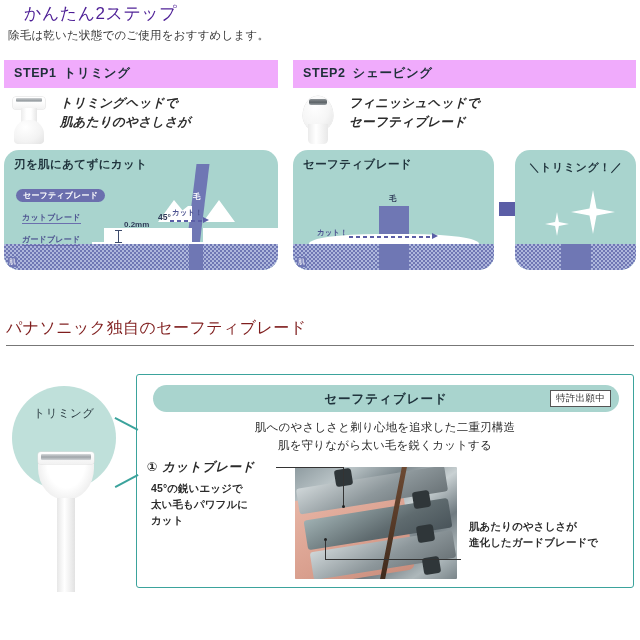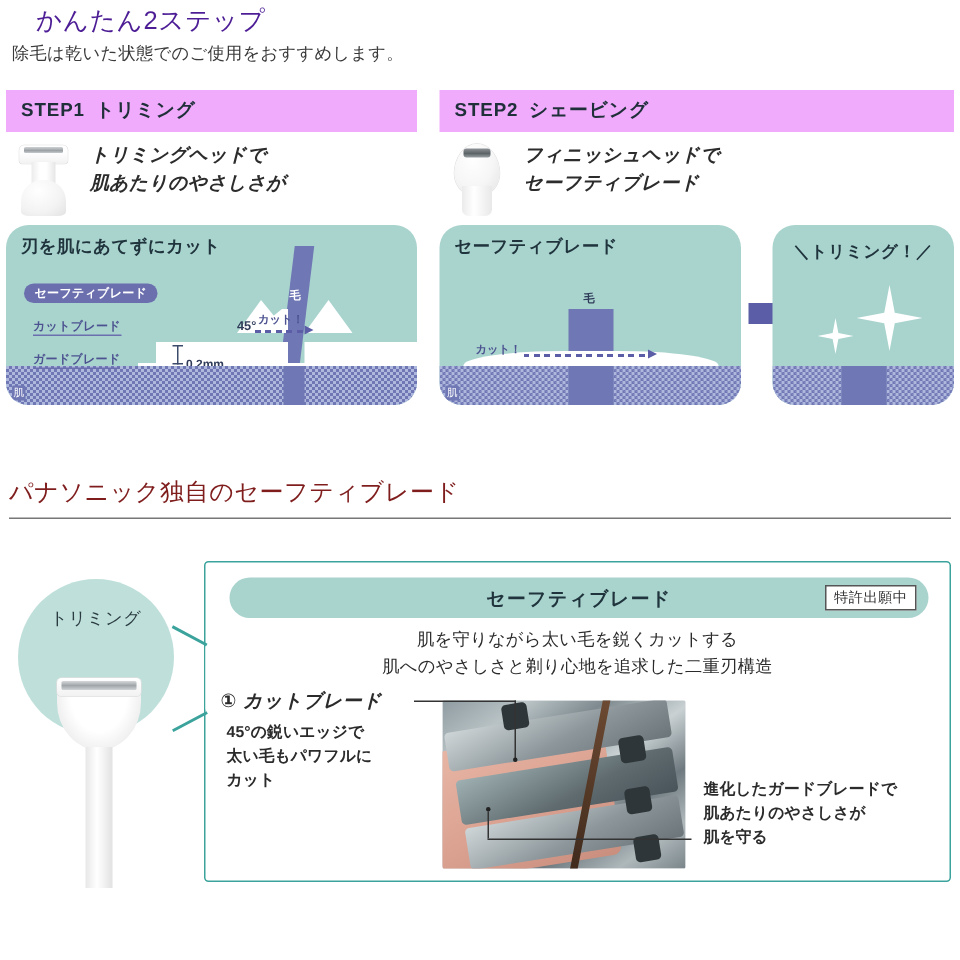--- a/index.html
+++ b/index.html
@@ -345,21 +345,21 @@
       <div class="blade" style="left:199px;top:50px;width:75px;height:22px;clip-path:polygon(0 22px,16px 0,32px 22px,75px 22px,75px 22px,0 22px);"></div>
       <div class="blade" style="left:100px;top:78px;width:88px;height:16px;"></div>
       <div class="blade" style="left:199px;top:78px;width:75px;height:16px;"></div>
       <div class="blade" style="left:88px;top:92px;width:186px;height:3px;"></div>
 
       <div class="deg-txt" style="left:154px;top:62px;">45°</div>
 
       <div class="gap-mark" style="left:114px;top:80px;height:13px;"></div>
       <div class="gap-cap" style="left:111px;top:80px;"></div>
       <div class="gap-cap" style="left:111px;top:92px;"></div>
-      <div class="gap-txt" style="left:120px;top:88px;">0.2mm</div>
+      <div class="gap-txt" style="left:120px;top:70px;">0.2mm</div>
 
       <div class="cut-txt" style="left:168px;top:58px;">カット！</div>
       <div class="dash" style="left:166px;top:70px;width:34px;"></div>
       <div class="dash-head" style="left:199px;top:67px;"></div>
 
       <div class="skin"></div>
       <div class="hair" style="left:185px;top:94px;width:14px;height:26px;"></div>
       <div class="skin-label">肌</div>
 
       <div class="lg" style="left:12px;top:40px;">
@@ -446,22 +446,22 @@
       <div class="nl2"></div>
     </div>
     <div class="notch-mask"></div>
 
     <div class="pill">
       <div class="pill-text">セーフティブレード</div>
       <div class="patent">特許出願中</div>
     </div>
 
     <div class="panel-desc">
+      <div>肌へのやさしさと剃り心地を追求した二重刃構造</div>
       <div>肌を守りながら太い毛を鋭くカットする</div>
-      <div>肌へのやさしさと剃り心地を追求した二重刃構造</div>
     </div>
 
     <div class="photo">
       <div class="skinpatch"></div>
       <div class="plate p1"></div>
       <div class="plate p2"></div>
       <div class="plate p3"></div>
       <div class="tooth" style="left:118px;top:24px;transform:rotate(-9deg);"></div>
       <div class="tooth" style="left:122px;top:58px;transform:rotate(-9deg);"></div>
       <div class="tooth" style="left:128px;top:90px;transform:rotate(-9deg);"></div>
@@ -479,19 +479,18 @@
     <div class="co-body" style="left:14px;top:106px;">
       <div>45°の鋭いエッジで</div>
       <div>太い毛もパワフルに</div>
       <div>カット</div>
     </div>
 
     <div class="co-line" style="left:188px;top:184px;width:136px;"></div>
     <div class="co-vline" style="left:188px;top:166px;height:18px;"></div>
     <div class="co-dot" style="left:187px;top:163px;"></div>
     <div class="co-body" style="left:332px;top:144px;">
+      <div>肌あたりのやさしさが</div>
       <div>進化したガードブレードで</div>
-      <div>肌あたりのやさしさが</div>
-      <div>肌を守る</div>
     </div>
   </div>
 
 </div>
 
 </body></html>

